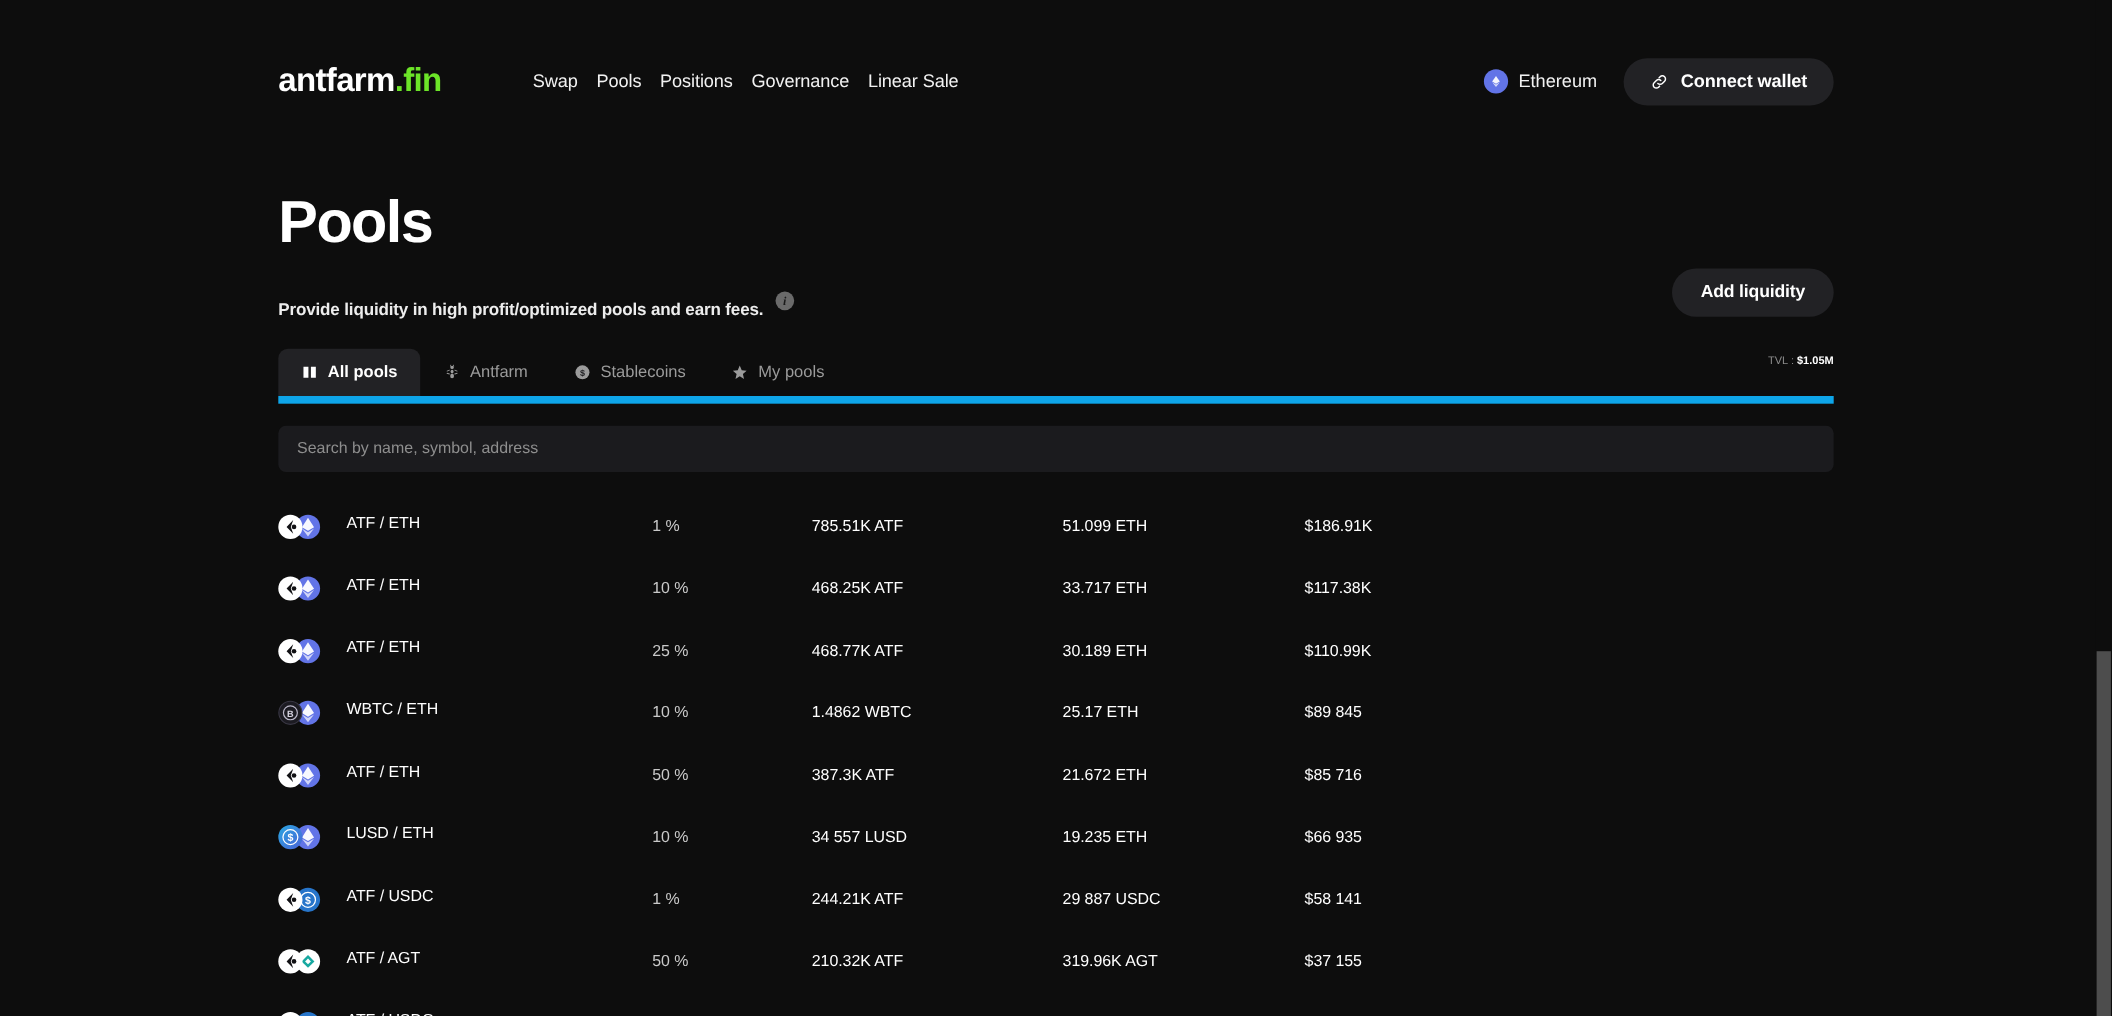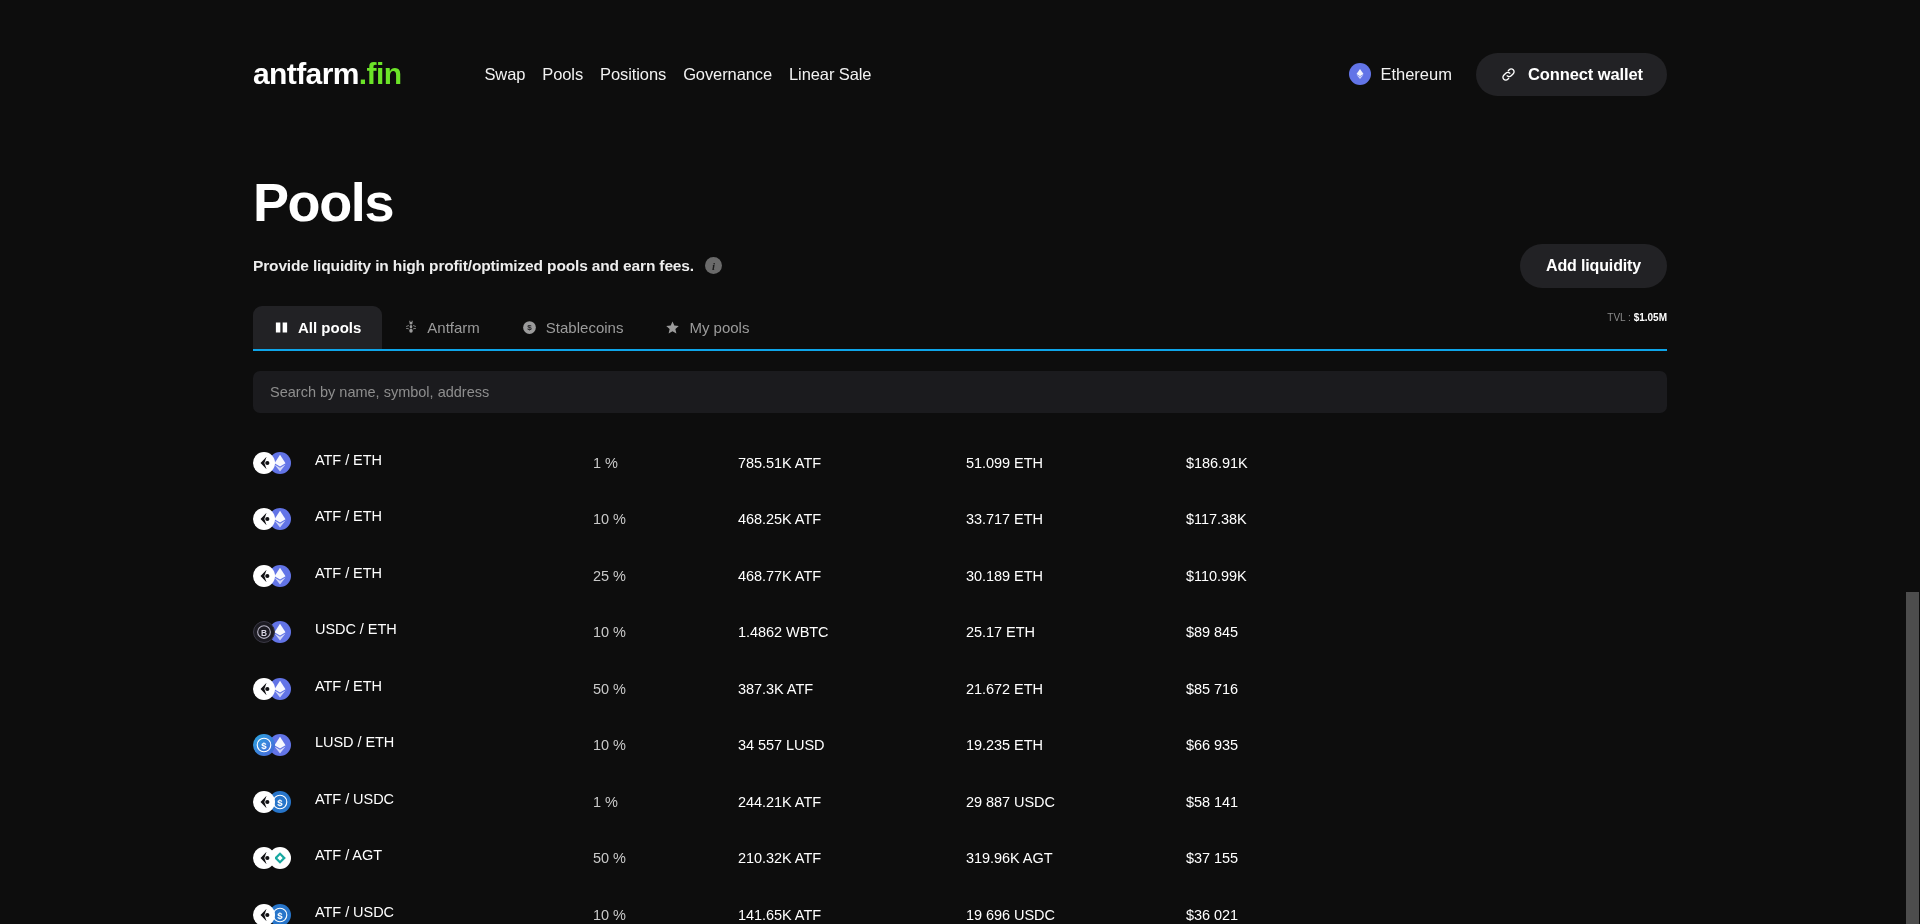--- a/index.html
+++ b/index.html
@@ -114,20 +114,21 @@
     align-items: center;
     gap: 11px;
     margin-top: 26px;
     position: relative;
   }
   .subtitle {
     font-size: 15.5px;
     font-weight: 700;
     color: #ededed;
     letter-spacing: -0.15px;
+    margin-top: 16px;
   }
   .info-icon {
     width: 17px; height: 17px;
     border-radius: 50%;
     background: #6a6a6a;
     color: #1a1a1a;
     font-size: 11px;
     font-weight: 700;
     font-style: italic;
     display: flex; align-items: center; justify-content: center;
@@ -150,21 +151,21 @@
     cursor: pointer;
     letter-spacing: -0.15px;
     white-space: nowrap;
   }
 
   
   .tabs-row {
     display: flex;
     align-items: flex-end;
     margin-top: 33px;
-    border-bottom: 2px solid #0ea5e9;
+    border-bottom: 7px solid #0ea5e9;
     position: relative;
     height: 43px;
   }
   .tab {
     display: flex;
     align-items: center;
     gap: 9px;
     padding: 10px 21px;
     font-size: 15px;
     color: #9b9b9b;
@@ -459,21 +460,21 @@
                     <text x="12" y="16.2" text-anchor="middle" font-family="Liberation Sans, sans-serif" font-size="10" font-weight="700" fill="#d8d5e2">B</text>
                   </svg>
                 </span>
                 <span class="tok b tok-ETH">
                   <svg width="22" height="22" viewBox="0 0 24 24">
                     <polygon points="12,3 6,12.3 12,15.9 18,12.3" fill="#ffffff" opacity="0.95"></polygon>
                     <polygon points="12,17.2 6,13.6 12,21.4 18,13.6" fill="#ffffff" opacity="0.7"></polygon>
                   </svg>
                 </span>
               </div>
-              <span>USDC / ETH</span>
+              <span>WBTC / ETH</span>
             </div>
             <div class="cell fee">10 %</div>
             <div class="cell">1.4862 WBTC</div>
             <div class="cell">25.17 ETH</div>
             <div class="cell">$89 845</div>
           </div>
           <div class="trow">
             <div class="cell name-cell">
               <div class="pair-icons">
                 <span class="tok a tok-ATF">

